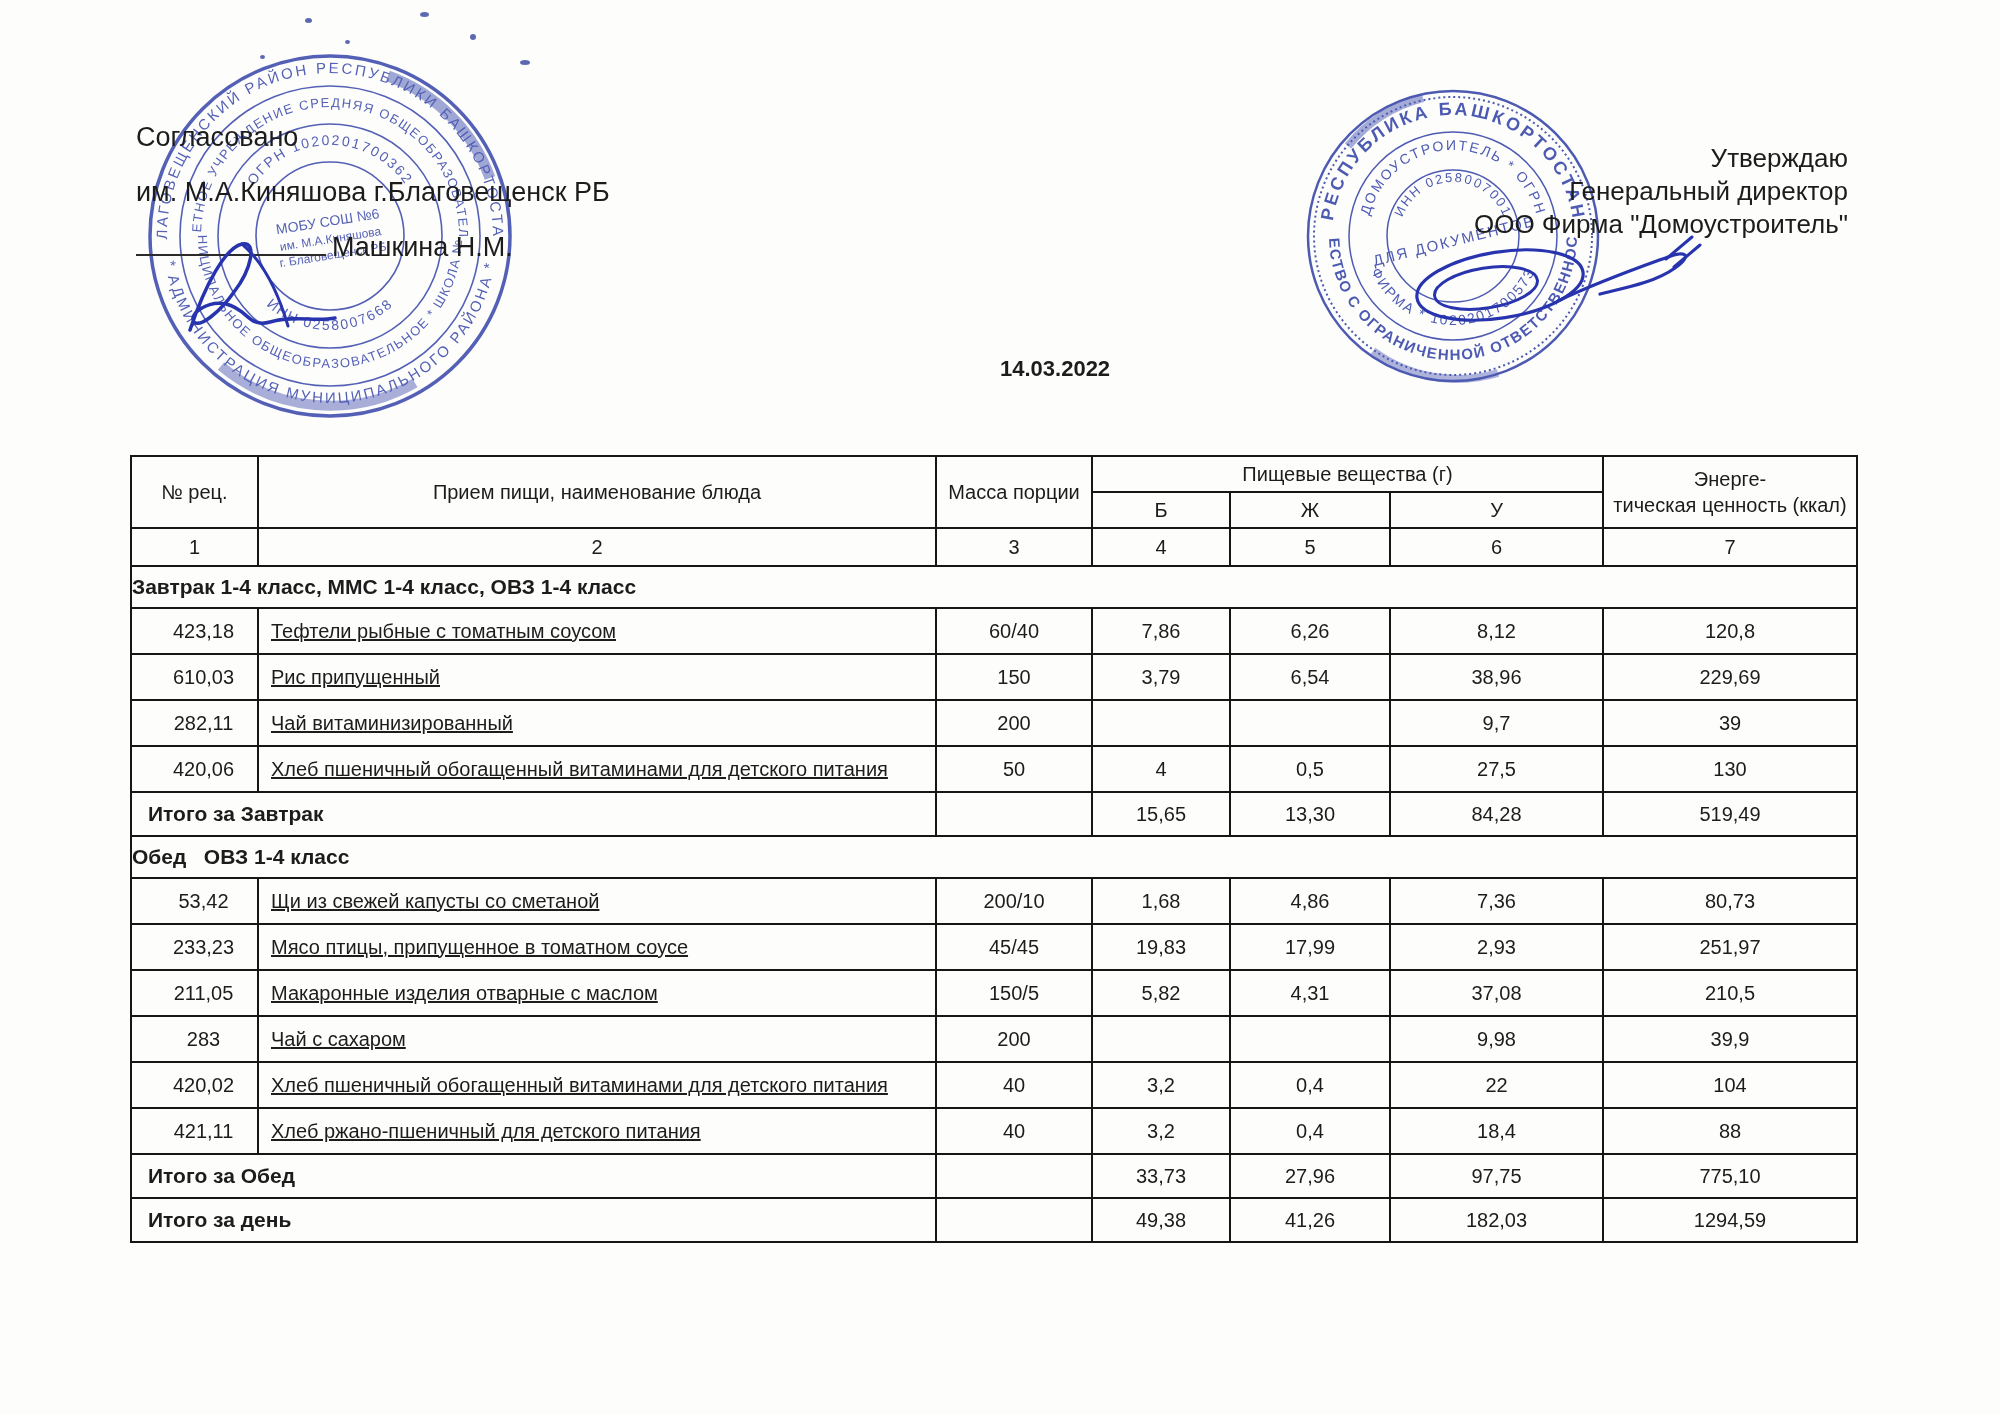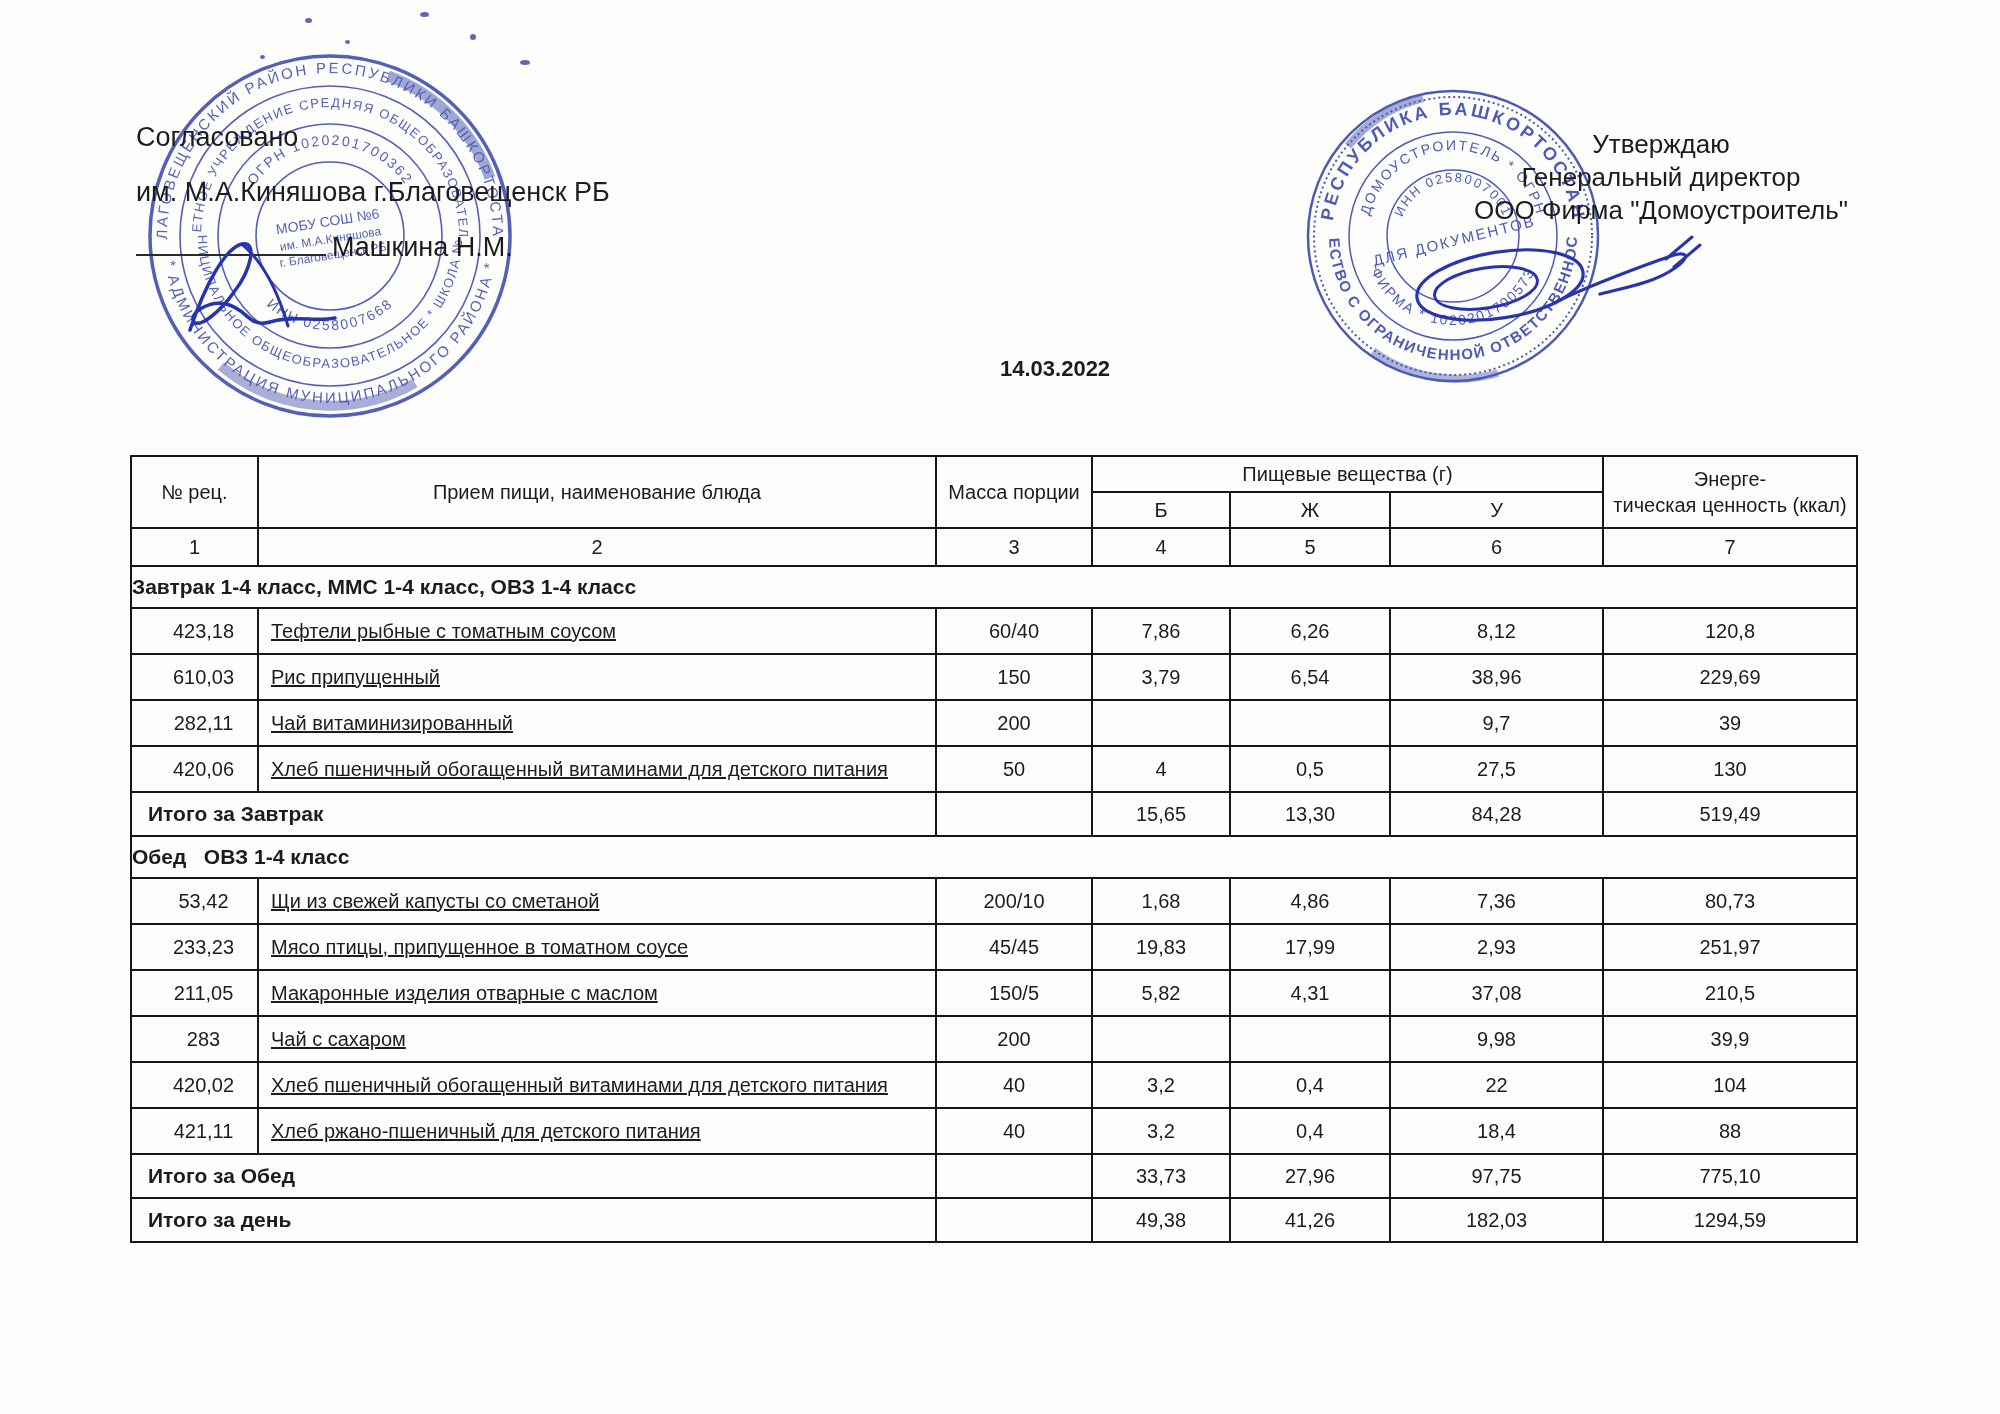--- a/index.html
+++ b/index.html
@@ -1,20 +1,20 @@
 <!DOCTYPE html>
 <html><head>
 <meta charset="utf-8">
 <style>
   html,body{margin:0;padding:0;background:#e8e8e8;}
   .page{position:relative;width:2000px;height:1414px;background:#fdfdfc;overflow:hidden;
         font-family:"Liberation Sans",sans-serif;color:#1c1c1c;}
   
   .hdr-left{position:absolute;left:136px;top:110px;font-size:27px;line-height:55px;z-index:3;}
-  .hdr-right{position:absolute;right:152px;top:128px;font-size:26px;line-height:33px;text-align:center;z-index:3;}
+  .hdr-right{position:absolute;right:152px;top:142px;font-size:26px;line-height:33px;text-align:right;z-index:3;}
   .sig-line{display:inline-block;border-bottom:2px solid #2b2b2b;height:24px;vertical-align:baseline;}
   .sig-line.left{width:190px;margin-right:6px;}
   .sig-line.right{width:215px;margin-right:6px;}
   .hdr-right .sig-row{margin-top:24px;}
   .doc-date{position:absolute;left:1000px;top:356px;font-size:22px;font-weight:bold;z-index:3;}
   
   table.menu{position:absolute;left:130px;top:455px;border-collapse:collapse;table-layout:fixed;
              width:1726px;font-size:20px;z-index:3;background:transparent;}
   .menu td,.menu th{border:2px solid #161616;padding:0 6px;font-weight:normal;vertical-align:middle;
                     overflow:hidden;}

